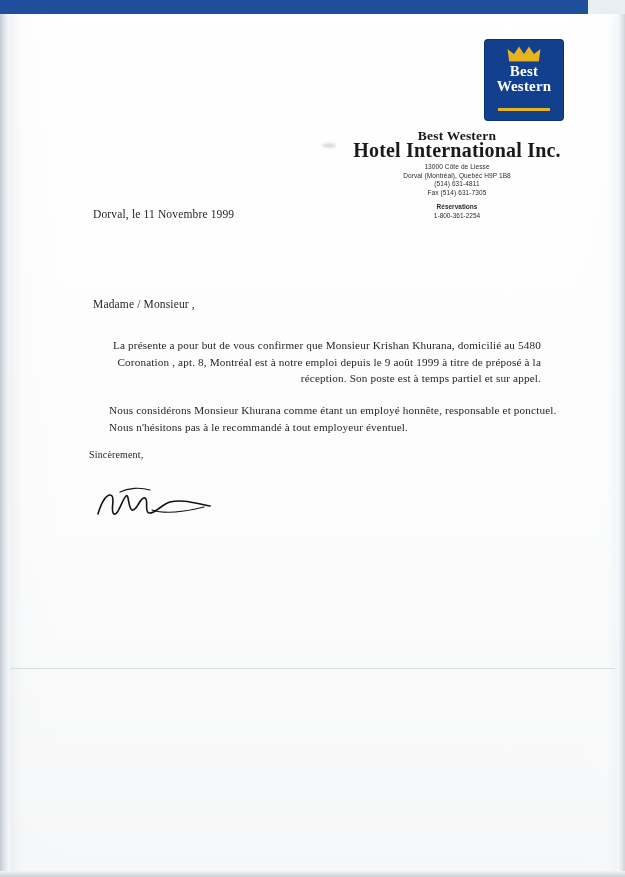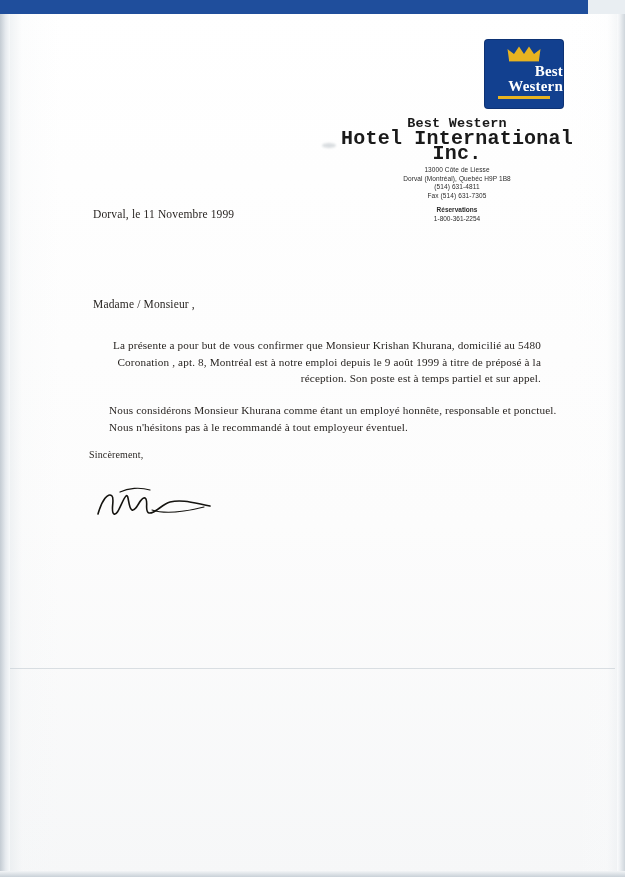--- a/index.html
+++ b/index.html
@@ -69,26 +69,25 @@
     width: 280px;
     text-align: center;
   }
   .logo-wrap {
     display: flex;
     justify-content: flex-end;
     padding-right: 34px;
   }
   .bw-logo {
     width: 78px;
-    height: 68px;
+    height: 80px;
     background: #12408f;
     border-radius: 3px;
     position: relative;
     box-shadow: 0 0 0 1px #0d3274;
-    text-align: right;
   }
   .bw-crown {
     position: absolute;
     top: 6px;
     left: 50%;
     transform: translateX(-50%);
     width: 34px;
     height: 16px;
   }
   .bw-text {
@@ -107,21 +106,21 @@
   .bw-underline {
     position: absolute;
     bottom: 9px;
     left: 13px;
     width: 52px;
     height: 3px;
     background: #e8b320;
   }
   .company-name {
     margin-top: 8px;
-    font-family: Liberation Mono, monospace;
+    font-family: Liberation Serif, serif;
     font-weight: bold;
     font-size: 13.5px;
     line-height: 15px;
     color: #1a1a1a;
     letter-spacing: 0.2px;
     text-align: center;
   }
   .company-name .line2 { font-size: 20px; }
   .address-block {
     margin-top: 5px;

